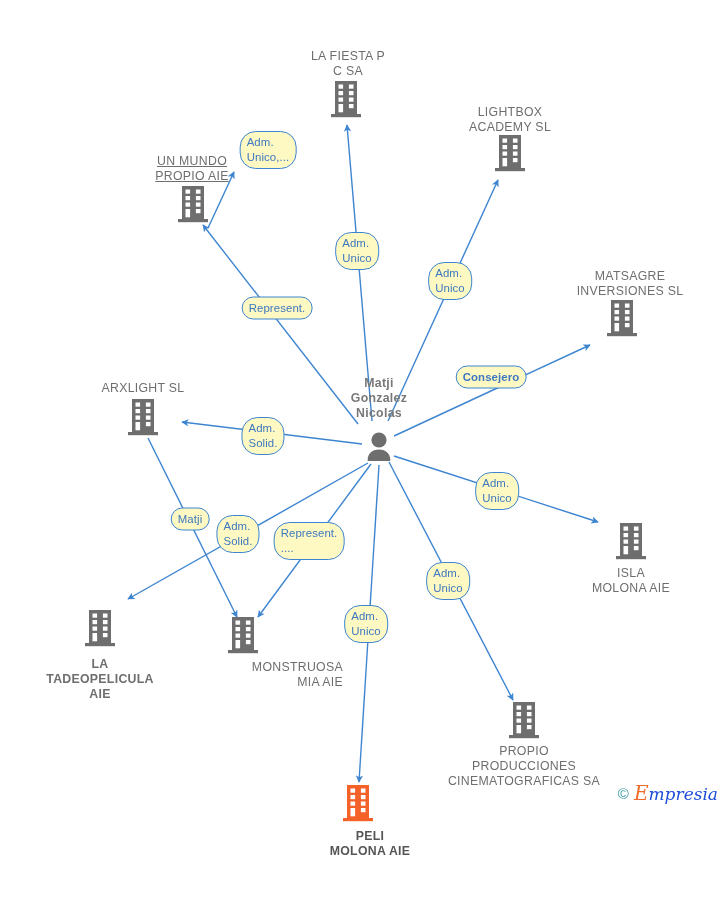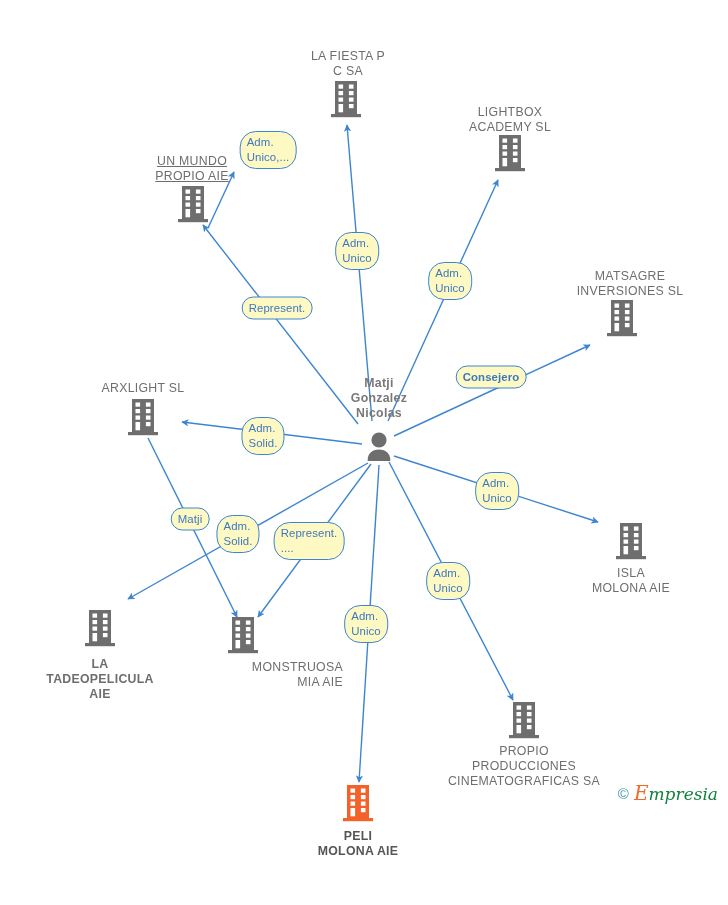--- a/index.html
+++ b/index.html
@@ -48,21 +48,21 @@
 
   
   #watermark{
     position:absolute;right:10px;bottom:8px;
     display:flex;align-items:center;gap:5px;
     font-size:17px;
   }
   #watermark .c{color:#3a9aa4;font-size:15px;}
   #watermark .brand{font-family:"DejaVu Serif","Liberation Serif",serif;font-style:italic;}
   #watermark .brand .e{color:#ef6a2a;font-size:20px;}
-  #watermark .brand .rest{color:#15803d;}
+  #watermark .brand .rest{color:#1d4ed8;}
 </style>
 </head>
 <body>
 
 <div id="graph">
 
   <svg class="edges" viewBox="0 0 728 905" xmlns="http://www.w3.org/2000/svg">
     <defs>
       <marker id="arrow" viewBox="0 0 10 10" refX="9" refY="5" markerWidth="5.2" markerHeight="5.2" orient="auto-start-reverse">
         <path d="M 0 0 L 10 5 L 0 10 L 2.6 5 z" fill="#3d85d0"></path>
@@ -256,21 +256,21 @@
               <rect x="9.5" y="5.5" width="4.6" height="4.2"></rect>
               <rect x="19.9" y="5.5" width="4.6" height="4.2"></rect>
               <rect x="9.5" y="12" width="4.6" height="4.2"></rect>
               <rect x="19.9" y="12" width="4.6" height="4.2"></rect>
               <rect x="9.5" y="18.5" width="4.6" height="4.2"></rect>
               <rect x="19.9" y="18.5" width="4.6" height="4.2"></rect>
               <rect x="9.5" y="25" width="4.6" height="8.3"></rect>
               <rect x="19.9" y="25" width="4.6" height="4.2"></rect>
             </g>
           </svg></span>
-        <div class="caption" style="left: 0px; top: 24px; color: rgb(85, 85, 85); font-weight: 700;">PELI
+        <div class="caption" style="left: 12px; top: 24px; color: rgb(85, 85, 85); font-weight: 700;">PELI
 MOLONA AIE</div>
       </div>
       <div class="node person" style="left: 379px; top: 449px;">
         <span class="icon"><svg width="30" height="32" viewBox="0 0 30 32" xmlns="http://www.w3.org/2000/svg">
             <circle cx="15" cy="9" r="7.6" fill="#6e6e6e"></circle>
             <path d="M15 18.5c-7.2 0-11.3 4.6-11.3 10.3 0 0 0 1.2 0 1.2h22.6s0-1.2 0-1.2c0-5.7-4.1-10.3-11.3-10.3z" fill="#6e6e6e"></path>
           </svg></span>
         <div class="caption" style="left: 0px; top: -73px;">Matji
 Gonzalez
 Nicolas</div>

